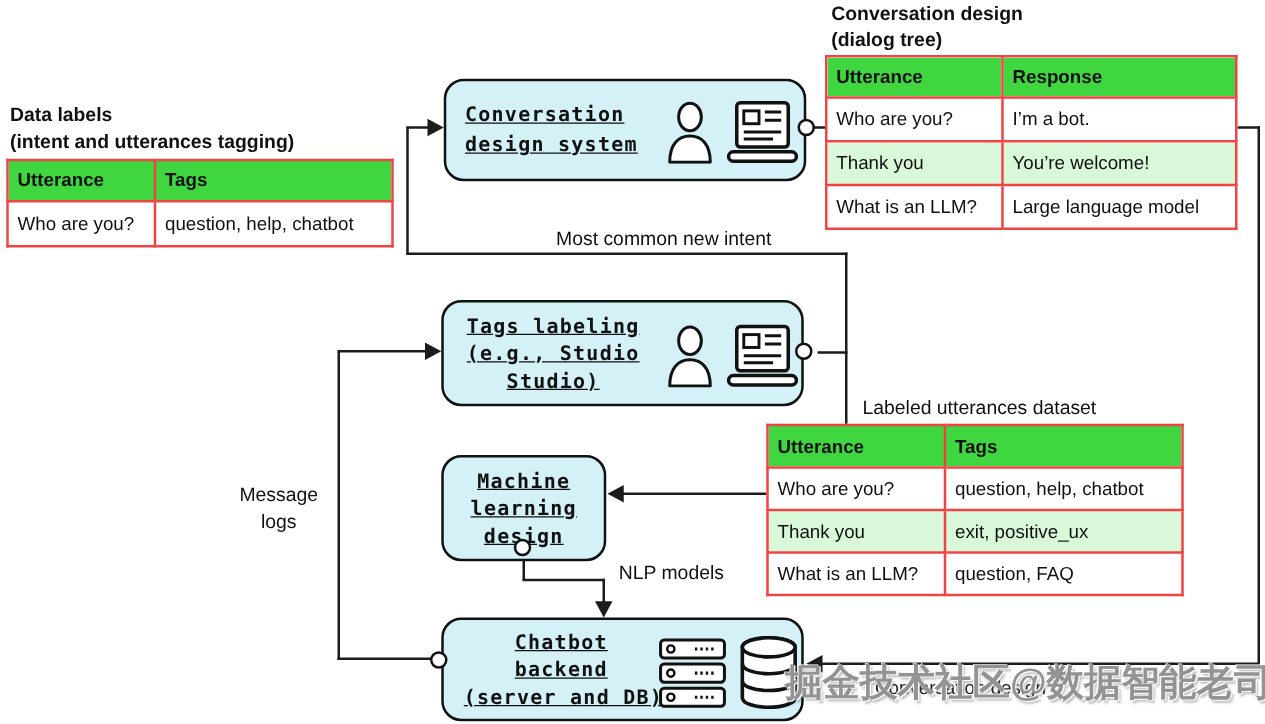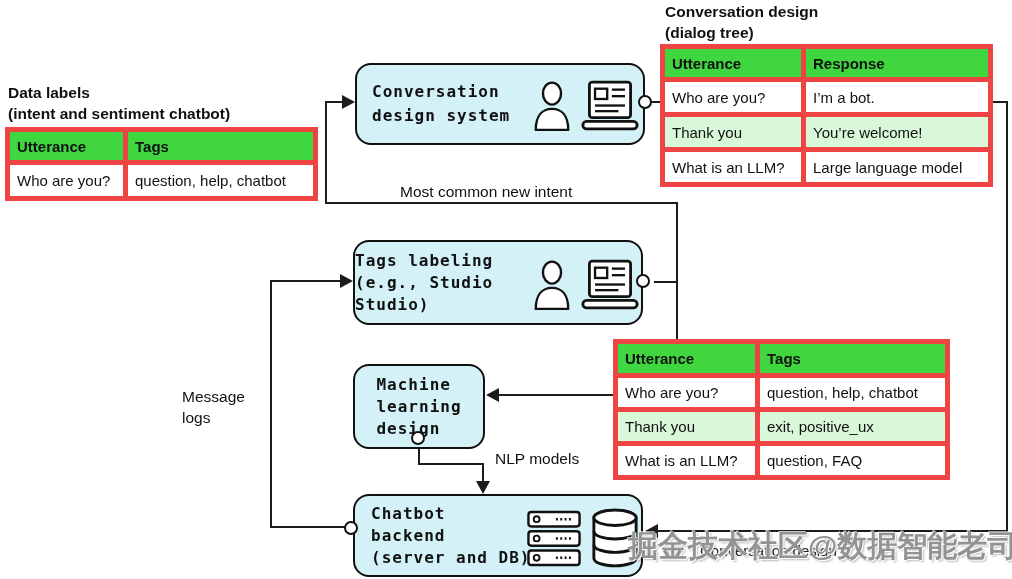--- a/index.html
+++ b/index.html
@@ -24,40 +24,40 @@
   .node-circle {
     position: absolute; width: 14px; height: 14px;
     background: #fff; border: 2.5px solid #111; border-radius: 50%;
   }
   
   .pbox {
     position: absolute;
     background: #d3f1f6;
     border: 2.5px solid #111;
     border-radius: 16px;
-    display: flex; align-items: center;
+    display: flex; align-items: center; text-decoration: underline;
   }
   .pbox .txt {
     font-family: "DejaVu Sans Mono", monospace;
     font-weight: bold; font-size: 16px; line-height: 24px;
     letter-spacing: 1px; white-space: pre; color: #111;
   }
   .pbox .icons { position: absolute; display: flex; align-items: center; gap: 8px; }
   
   table { border-collapse: collapse; table-layout: fixed; background: #fff; position: absolute; }
   th, td {
-    border: 5px solid #ef4444; font-size: 15px; padding: 0 0 0 7px;
+    border: 2px solid #ef4444; font-size: 15px; padding: 0 0 0 7px;
     vertical-align: middle; text-align: left; white-space: nowrap; overflow: hidden;
   }
   th { background: #3fd63f; font-weight: bold; }
   tr.alt td { background: #d9f8d9; }
   
   .caption { position: absolute; font-weight: bold; font-size: 15.5px; line-height: 21px; }
   .lbl { position: absolute; font-size: 15.5px; line-height: 21px; color: #111; }
-  .center { text-align: left; }
+  .center { text-align: center; }
   
   #watermark {
     position: absolute; left: 628px; top: 526px;
     font-size: 30px; font-weight: bold; letter-spacing: 0;
     color: rgba(138,138,138,0.92); white-space: nowrap; z-index: 50;
     text-shadow: 1px 1px 0 rgba(255,255,255,0.95), -1px -1px 0 rgba(255,255,255,0.75), 2px 2px 2px rgba(60,60,60,0.35);
   }
 </style>
 </head>
 <body>
@@ -81,21 +81,21 @@
   <div class="hline" style="left:270px; top:526px; width:78px;"></div>
   <div class="vline" style="left:418px; top:446px; height:18px;"></div>
   <div class="hline" style="left:418px; top:463px; width:66px;"></div>
   <div class="vline" style="left:482px; top:463px; height:19px;"></div>
   <div class="arrow down" style="left:476px; top:481px;"></div>
   <div class="hline" style="left:496px; top:394px; width:118px;"></div>
   <div class="arrow left" style="left:486px; top:388px;"></div>
 
   <div class="caption" style="left:8px; top:82px;">
     <div>Data labels</div>
-    <div>(intent and sentiment chatbot)</div>
+    <div>(intent and utterances tagging)</div>
   </div>
   <table style="left:5px; top:127px; width:308px;">
     <colgroup>
         <col style="width:118px;">
         <col style="width:190px;">
       </colgroup>
     <tbody>
         <tr style="height:33px;">
       <th>Utterance</th>
       <th>Tags</th>
@@ -129,20 +129,21 @@
       <td>Thank you</td>
       <td>You’re welcome!</td>
     </tr>
     <tr style="height:35px;">
       <td>What is an LLM?</td>
       <td>Large language model</td>
     </tr>
   </tbody>
     </table>
 
+  <div class="lbl" style="left:690px; top:316px;">Labeled utterances dataset</div>
   <table style="left:613px; top:339px; width:332px;">
     <colgroup>
         <col style="width:142px;">
         <col style="width:190px;">
       </colgroup>
     <tbody>
         <tr style="height:34px;">
       <th>Utterance</th>
       <th>Tags</th>
     </tr>

